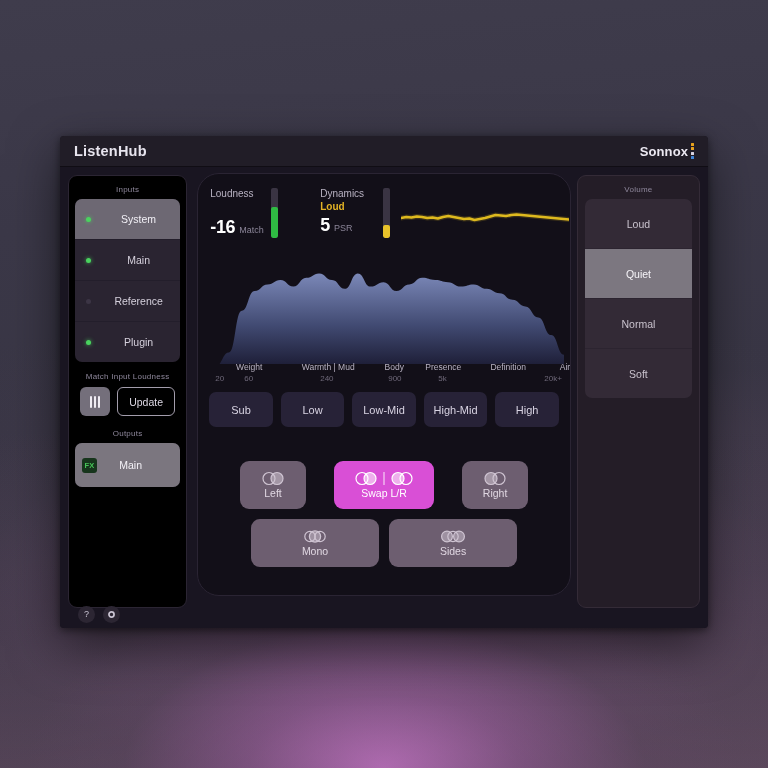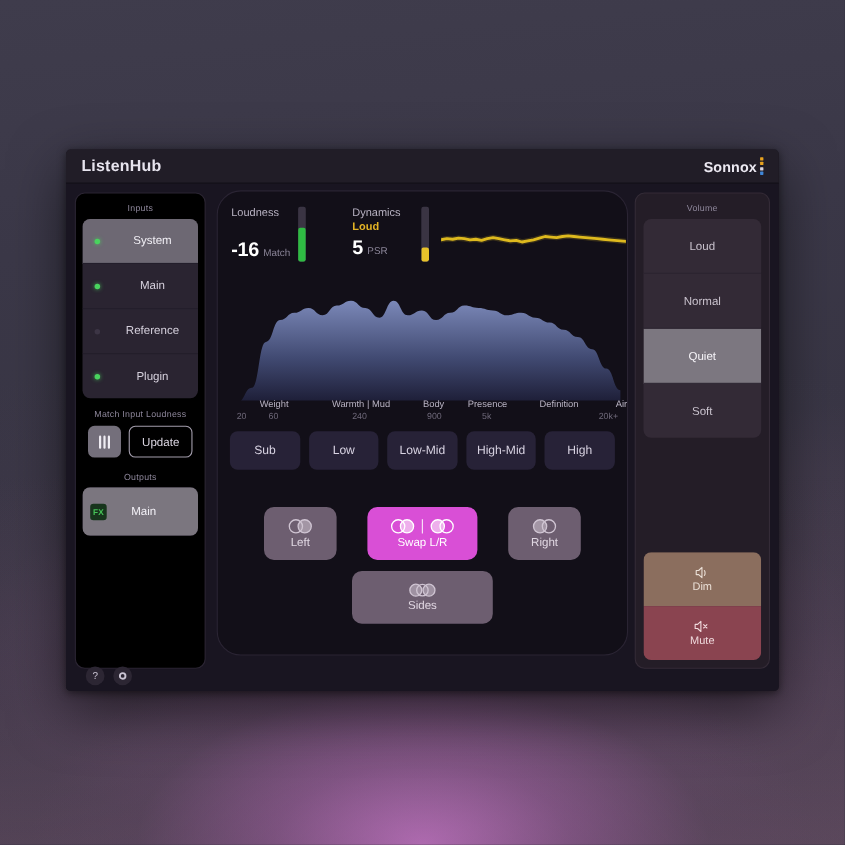--- a/index.html
+++ b/index.html
@@ -312,20 +312,31 @@
                 <svg width="30" height="15" viewBox="0 0 30 15">
                   <circle cx="11" cy="7.5" r="6" fill="#cfc4d2" opacity=".55"></circle>
                   <circle cx="11" cy="7.5" r="6" fill="none" stroke="#cfc4d2" stroke-width="1.2"></circle>
                   <circle cx="19" cy="7.5" r="6" fill="none" stroke="#cfc4d2" stroke-width="1.2"></circle>
                 </svg>
               </span>
               <span>Right</span>
             </div>
           </div>
         <div id="srow2" style="justify-content:center;">
+            <div class="sbtn s-mono">
+              <span>
+                <svg width="30" height="15" viewBox="0 0 30 15">
+                  <circle cx="10" cy="7.5" r="5.2" fill="none" stroke="#cfc4d2" stroke-width="1.2"></circle>
+                  <circle cx="20" cy="7.5" r="5.2" fill="none" stroke="#cfc4d2" stroke-width="1.2"></circle>
+                  <circle cx="15" cy="7.5" r="5.6" fill="#cfc4d2" opacity=".5"></circle>
+                  <circle cx="15" cy="7.5" r="5.6" fill="none" stroke="#cfc4d2" stroke-width="1.3"></circle>
+                </svg>
+              </span>
+              <span>Mono</span>
+            </div>
             <div class="sbtn s-sides">
               <span>
                 <svg width="30" height="15" viewBox="0 0 30 15">
                   <circle cx="9" cy="7.5" r="5.4" fill="#cfc4d2" opacity=".5"></circle>
                   <circle cx="9" cy="7.5" r="5.4" fill="none" stroke="#cfc4d2" stroke-width="1.2"></circle>
                   <circle cx="21" cy="7.5" r="5.4" fill="#cfc4d2" opacity=".5"></circle>
                   <circle cx="21" cy="7.5" r="5.4" fill="none" stroke="#cfc4d2" stroke-width="1.2"></circle>
                   <circle cx="15" cy="7.5" r="5.2" fill="none" stroke="#cfc4d2" stroke-width="1.2"></circle>
                 </svg>
               </span>
@@ -335,46 +346,30 @@
       </div>
 
     </div>
 
     <div id="rightcol">
       <div class="sec-label">Volume</div>
       <div class="volbox" id="vol-list">
           <div class="volrow">
             <span>Loud</span>
           </div>
+          <div class="volrow sel">
+            <span>Quiet</span>
+          </div>
           <div class="volrow">
             <span>Normal</span>
           </div>
-          <div class="volrow sel">
-            <span>Quiet</span>
-          </div>
           <div class="volrow">
             <span>Soft</span>
           </div>
         </div>
-      <div class="dimbox">
-        <div class="dmbtn" id="dim-btn">
-          <svg width="15" height="13" viewBox="0 0 16 14">
-            <path d="M2 5h2.4L7.6 2v10L4.4 9H2z" fill="none" stroke="#eadfd6" stroke-width="1.1" stroke-linejoin="round"></path>
-            <path d="M10 5.2c.9.9.9 3.7 0 4.6" fill="none" stroke="#eadfd6" stroke-width="1.1" stroke-linecap="round"></path>
-          </svg>
-          <span>Dim</span>
-        </div>
-        <div class="dmbtn" id="mute-btn">
-          <svg width="16" height="13" viewBox="0 0 17 14">
-            <path d="M2 5h2.4L7.6 2v10L4.4 9H2z" fill="none" stroke="#f0dadd" stroke-width="1.1" stroke-linejoin="round"></path>
-            <path d="M10.3 5.3l3.2 3.2M13.5 5.3l-3.2 3.2" stroke="#f0dadd" stroke-width="1.1" stroke-linecap="round"></path>
-          </svg>
-          <span>Mute</span>
-        </div>
-      </div>
     </div>
 
   </div>
 
   <div id="footer">
     <div class="cbtn">
       <span>?</span>
     </div>
     <div class="cbtn">
       <svg width="9" height="9" viewBox="0 0 12 12">

